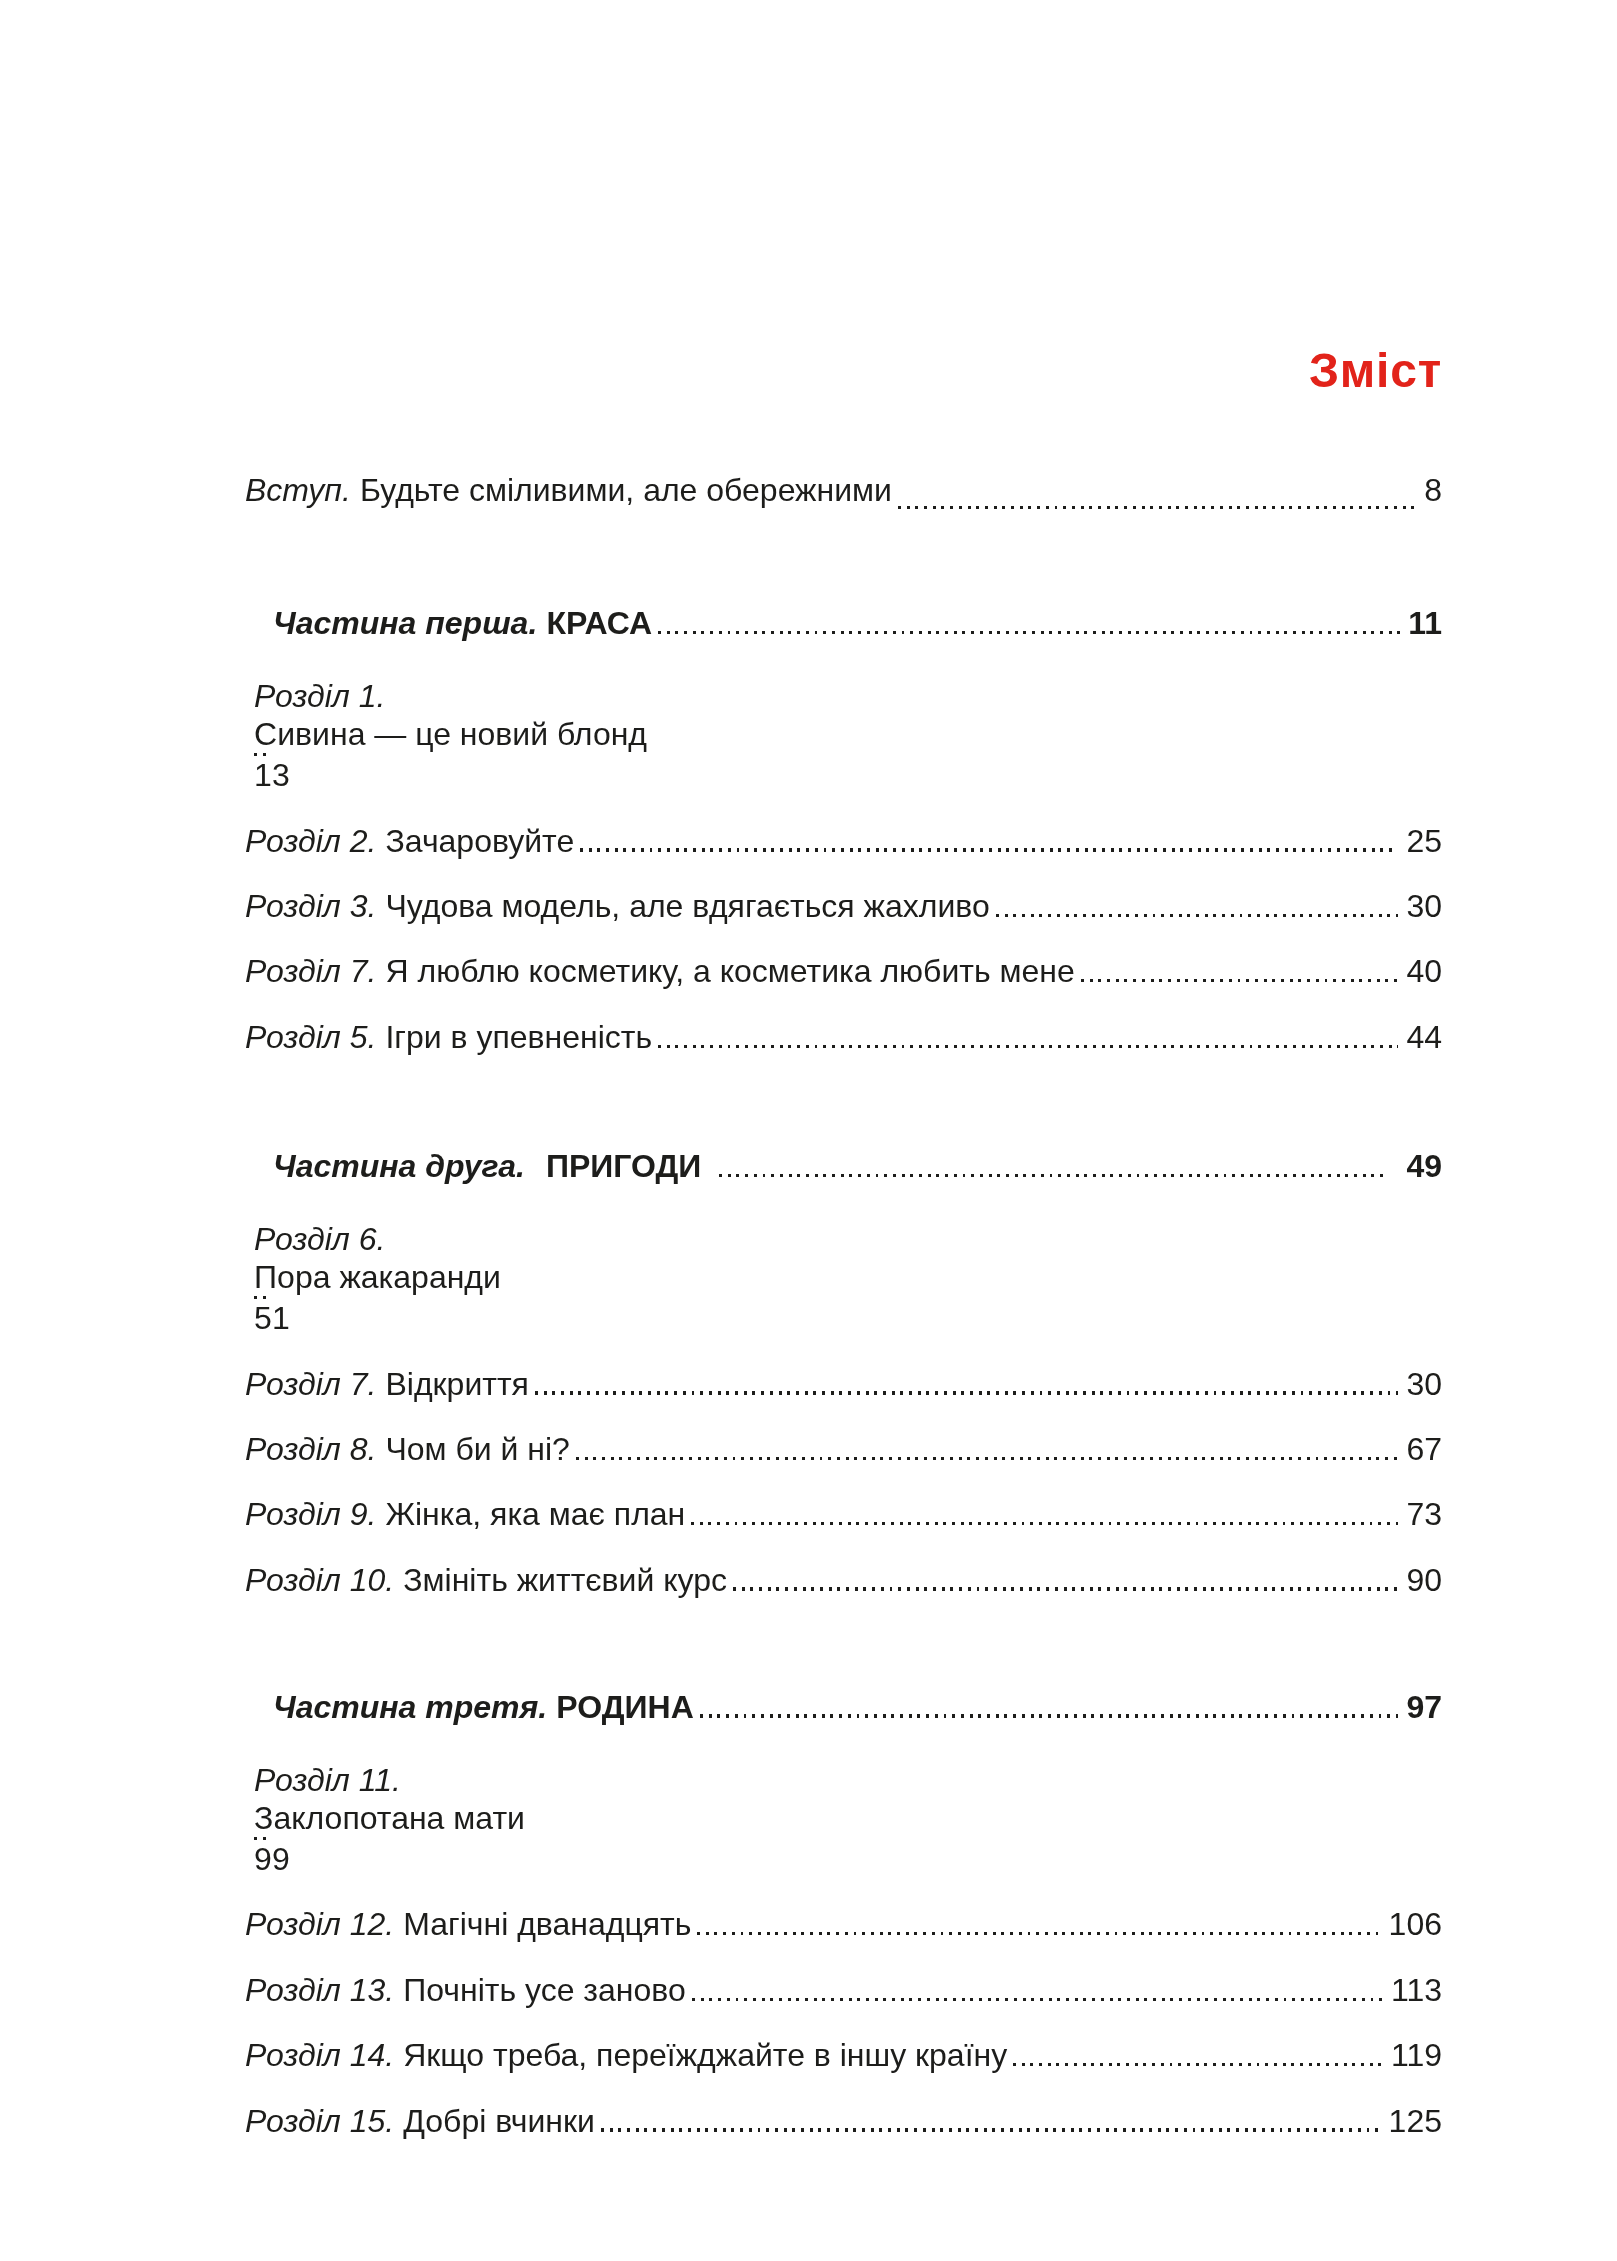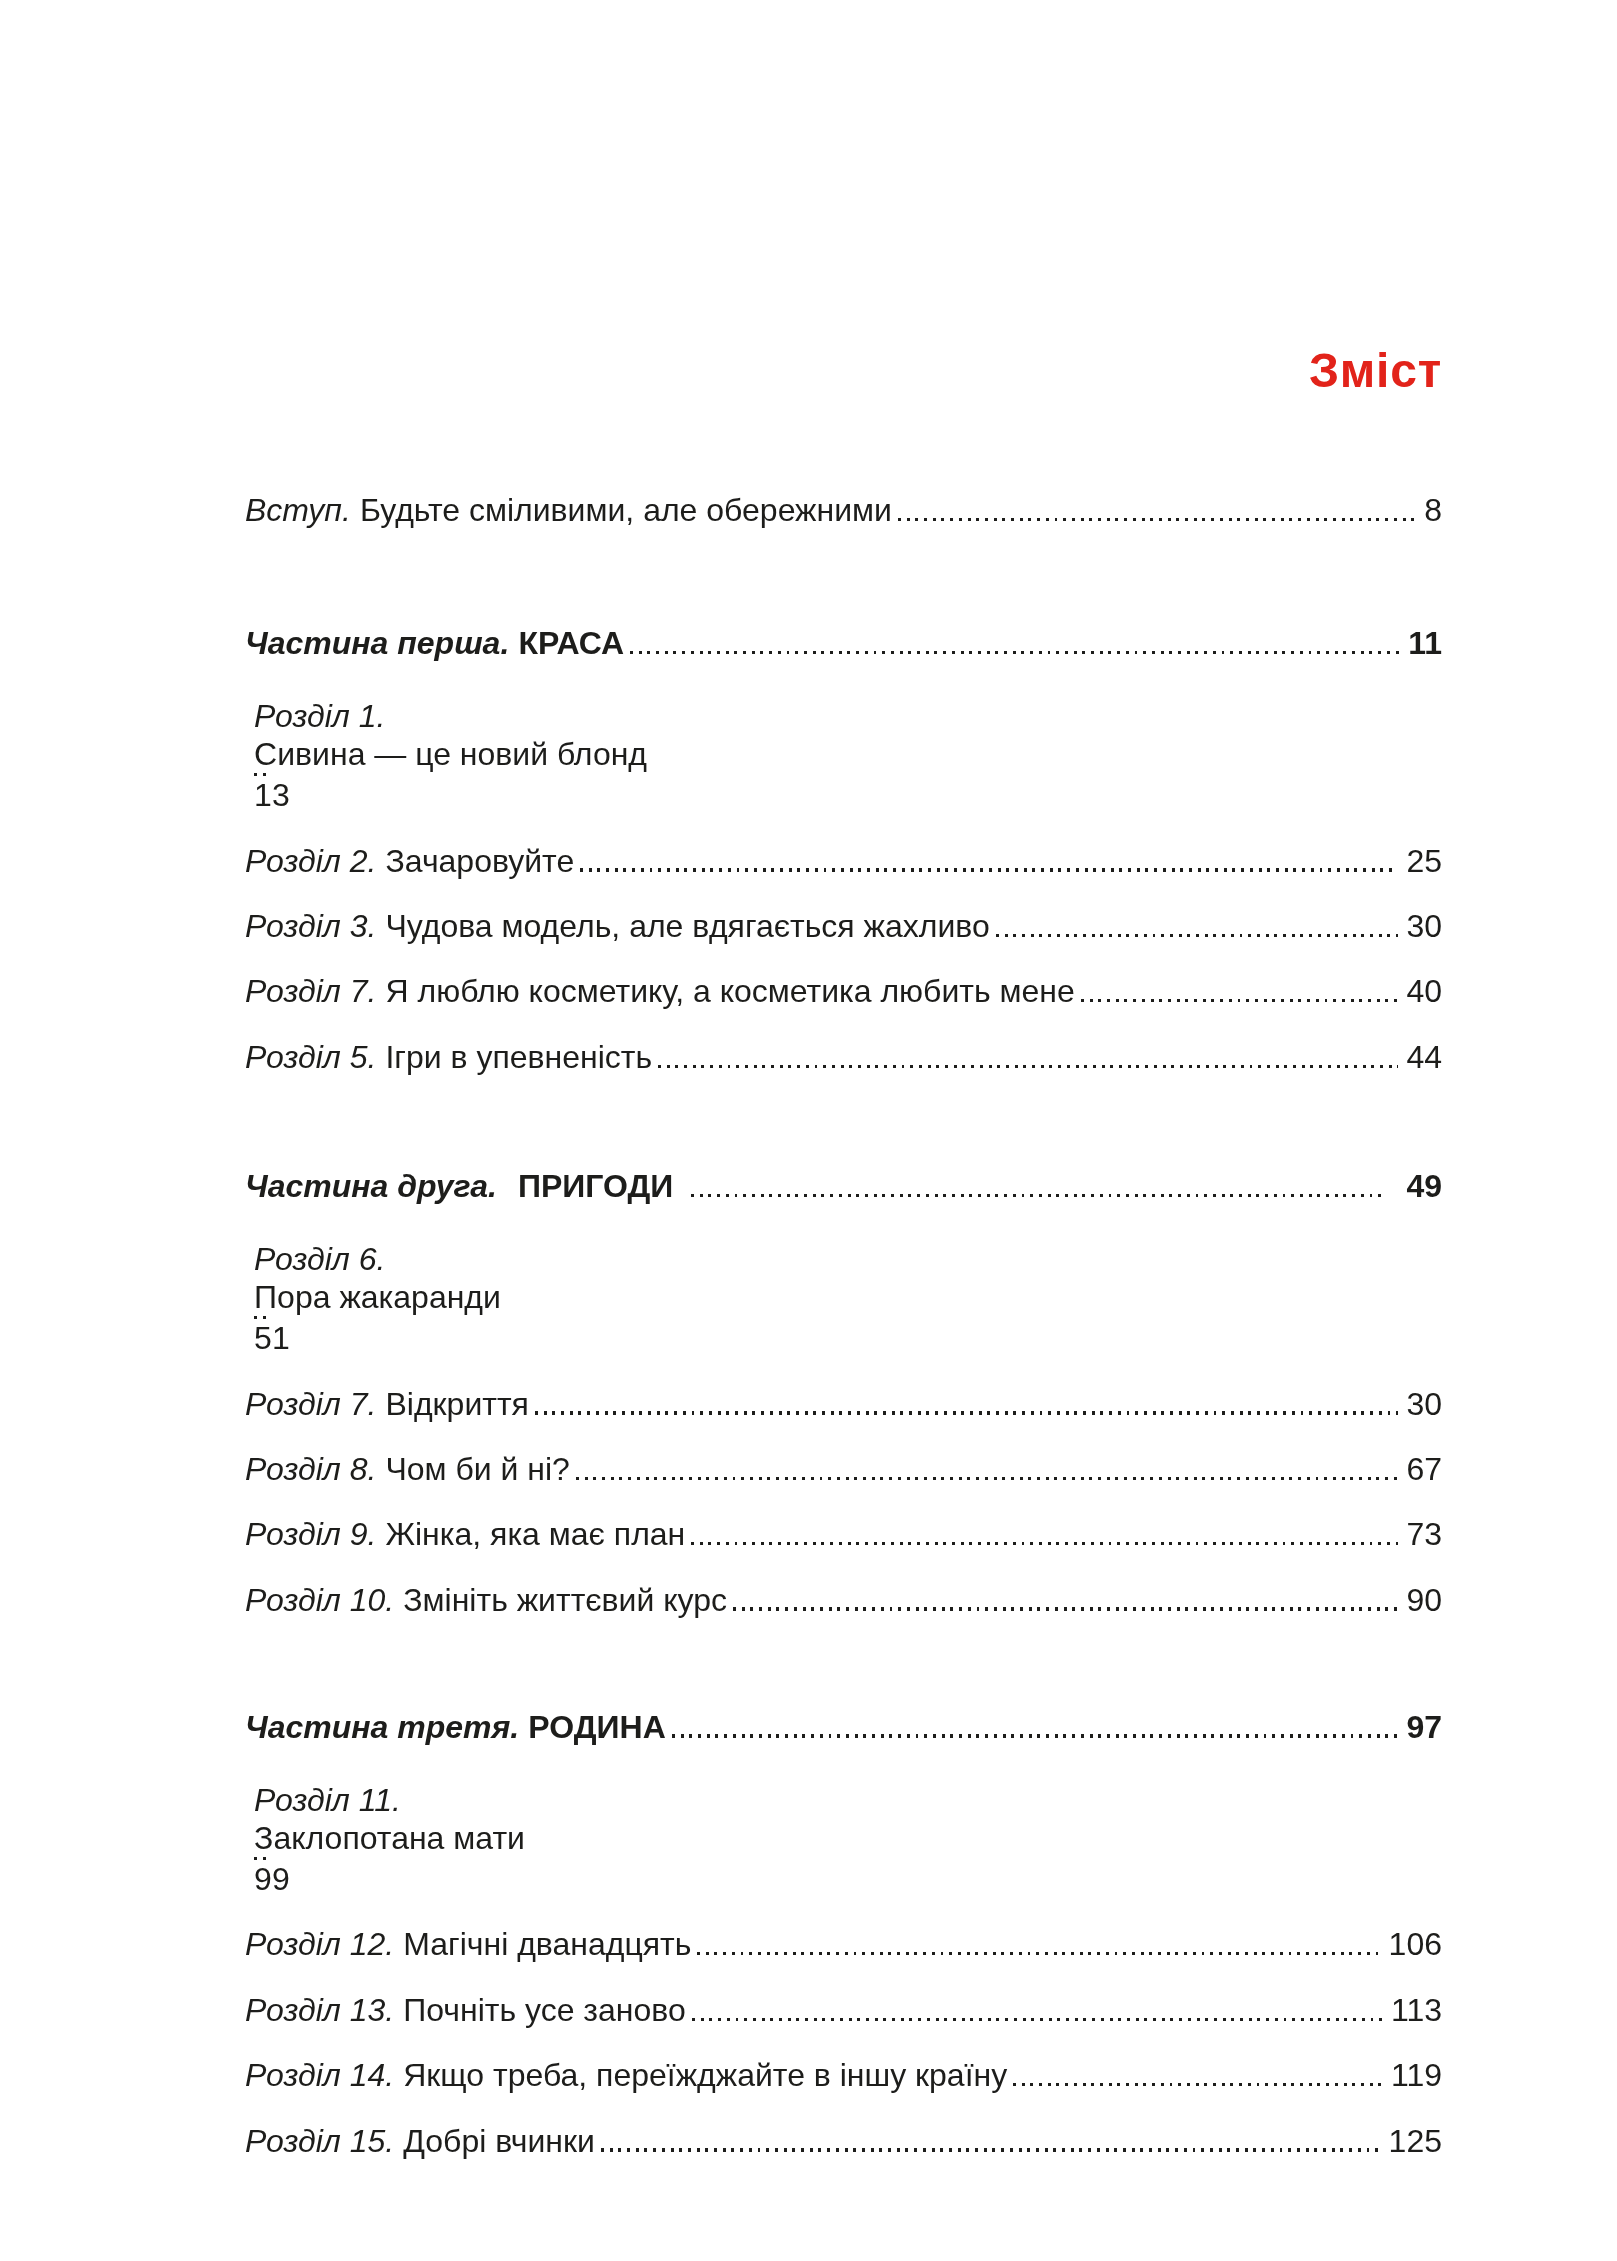--- a/index.html
+++ b/index.html
@@ -32,34 +32,34 @@
   }
   .row {
     display: flex;
     align-items: baseline;
     font-size: 32px;
     line-height: 38px;
     white-space: nowrap;
   }
   .row .prefix { font-style: italic; flex: 0 0 auto; }
   .row .text   { margin-left: 9.1px; flex: 0 0 auto; }
-  .row.part    { font-weight: bold; }
+  .row.part    { font-weight: bold; margin-left: 28px; }
   .row.part .prefix { font-style: italic; }
   .leader {
     flex: 1 1 auto;
     height: 3.3px;
     margin-left: 5.8px;
     margin-right: 8.3px;
     background-image: repeating-linear-gradient(to right, #1d1d1b 0 2.9px, transparent 2.9px 8.7px);
     background-repeat: repeat-x;
     min-width: 16.6px;
   }
   .pagenum { flex: 0 0 auto; }
 
-  .row.intro        { margin-top: 94px; }
+  .row.intro        { margin-top: 74px; align-items: flex-end; }
   .row.part-head-1  { margin-top: 95px; }
   .row.first-ch     { margin-top: 35px; flex-direction: column; }
   .row.ch           { margin-top: 27.4px; }
   .row.part-head-2  { margin-top: 91px; gap: 12px; }
   .row.part-head-3  { margin-top: 89px; }
 </style>
 </head>
 <body>
 
 <div class="content">

